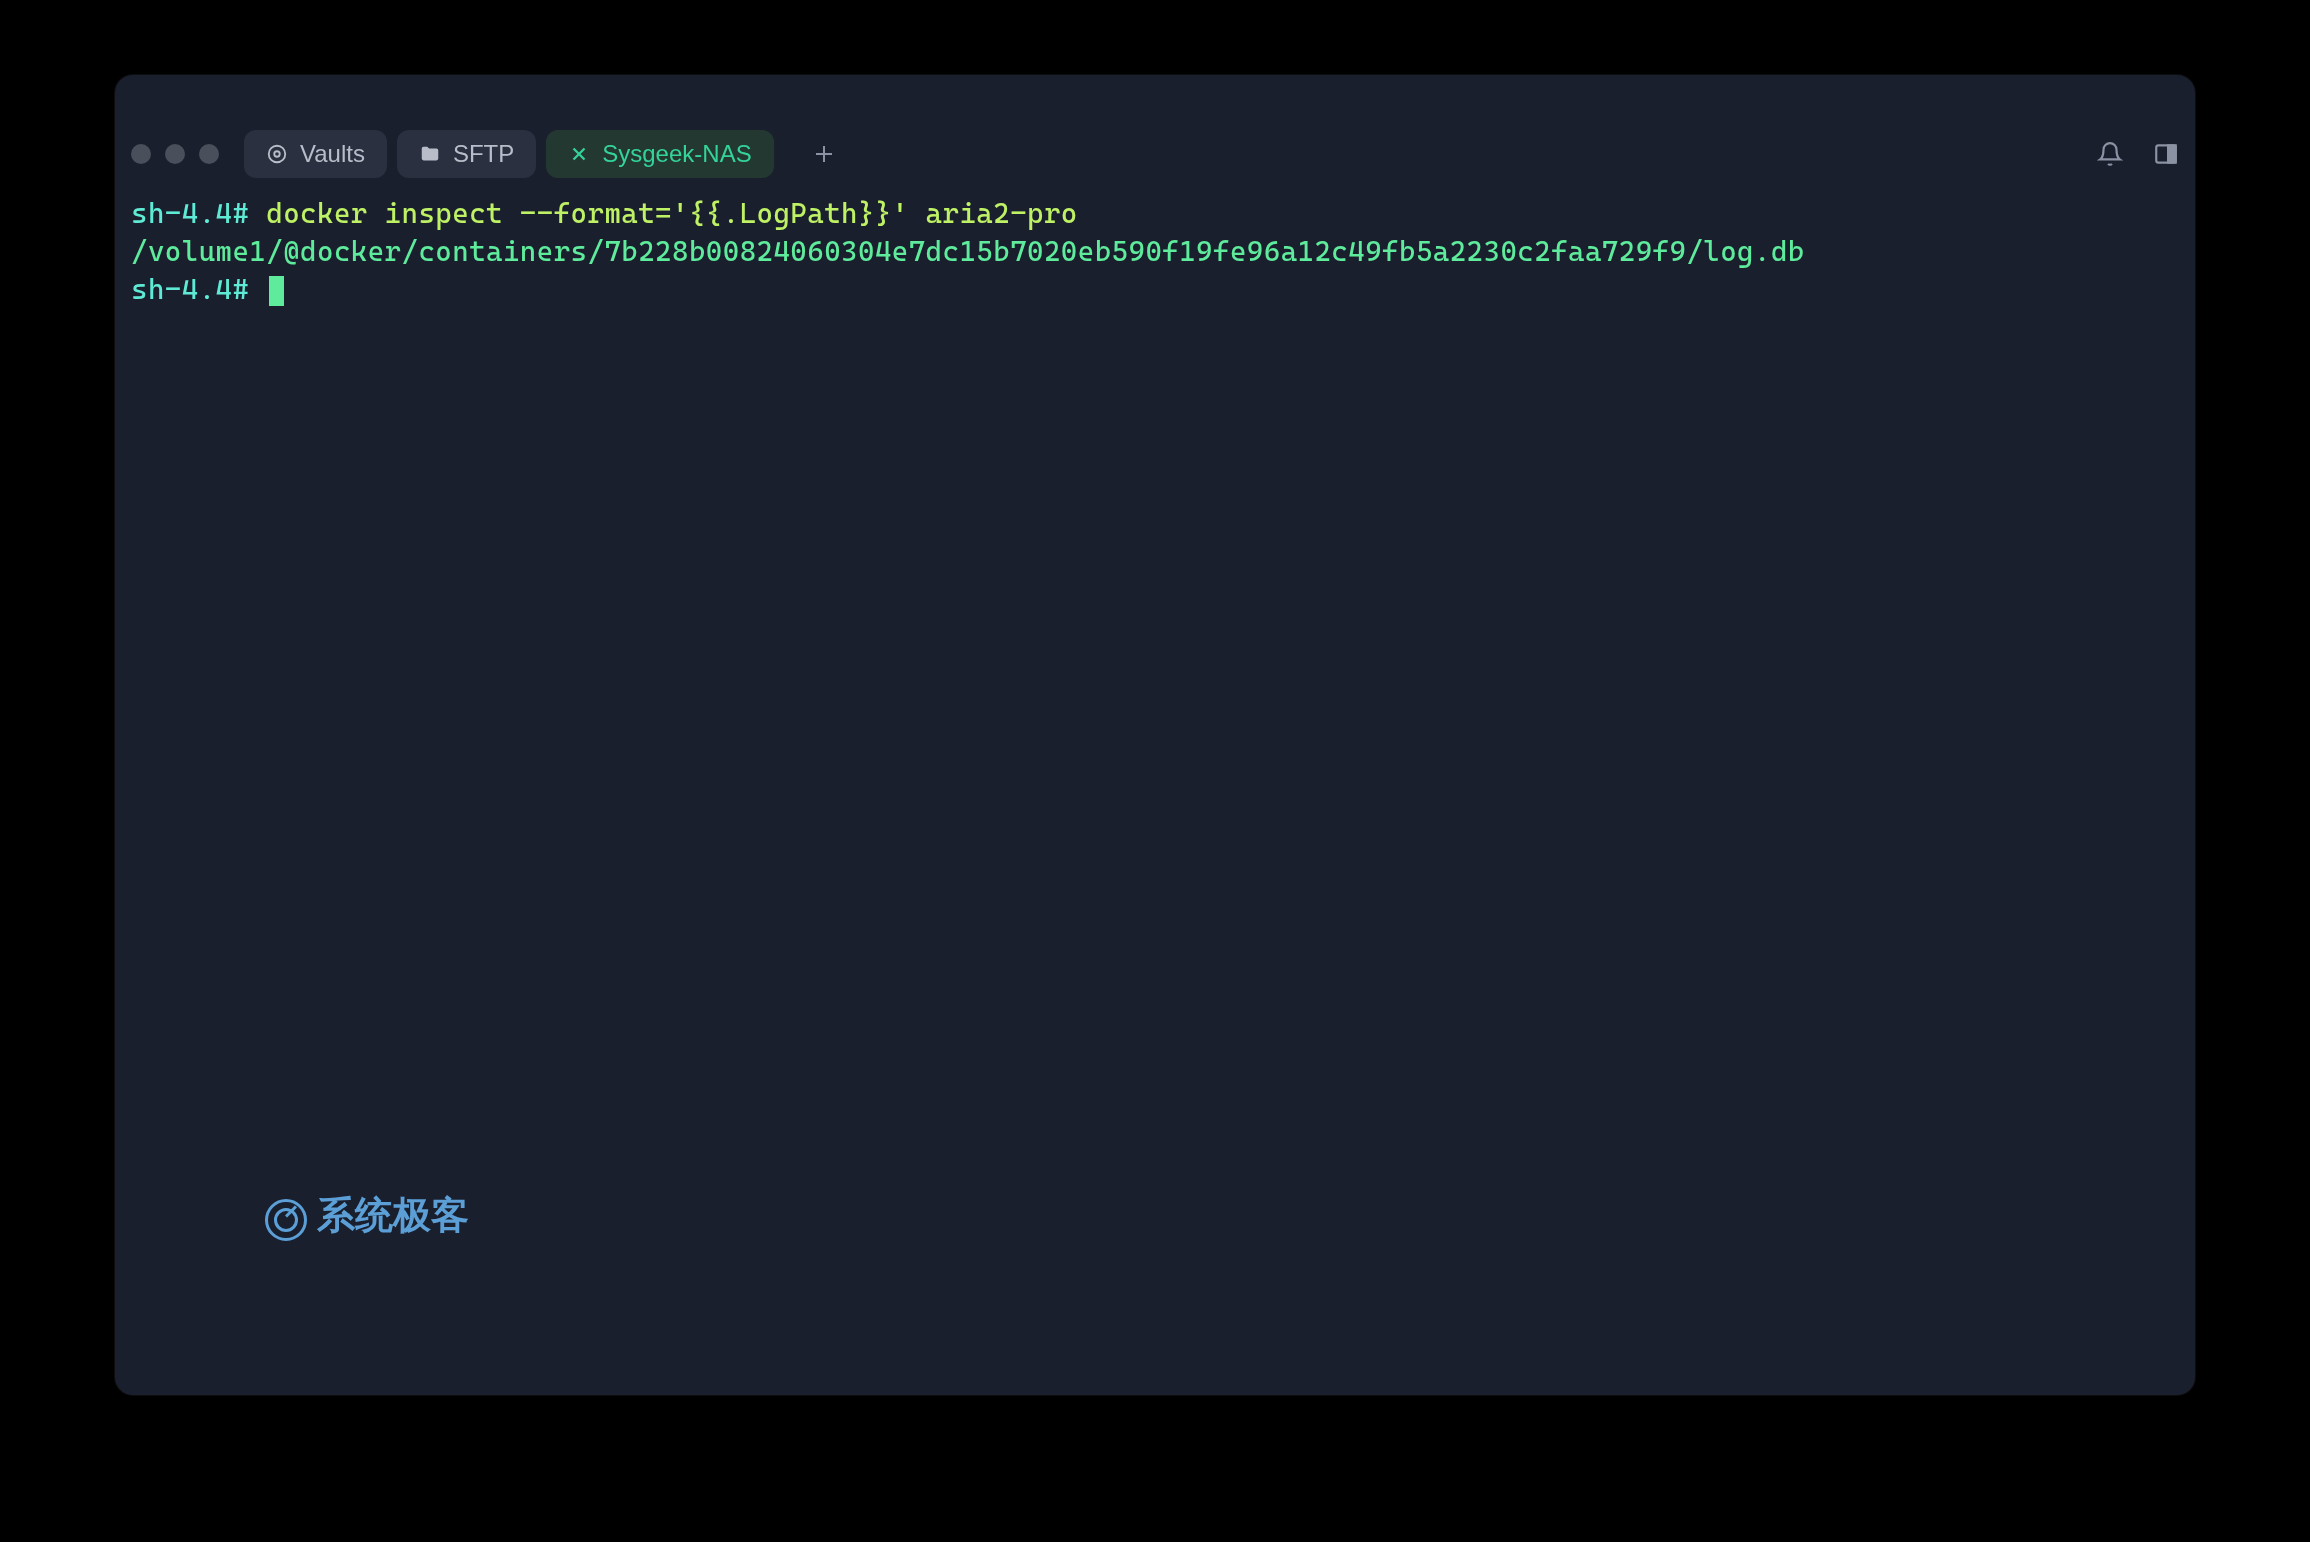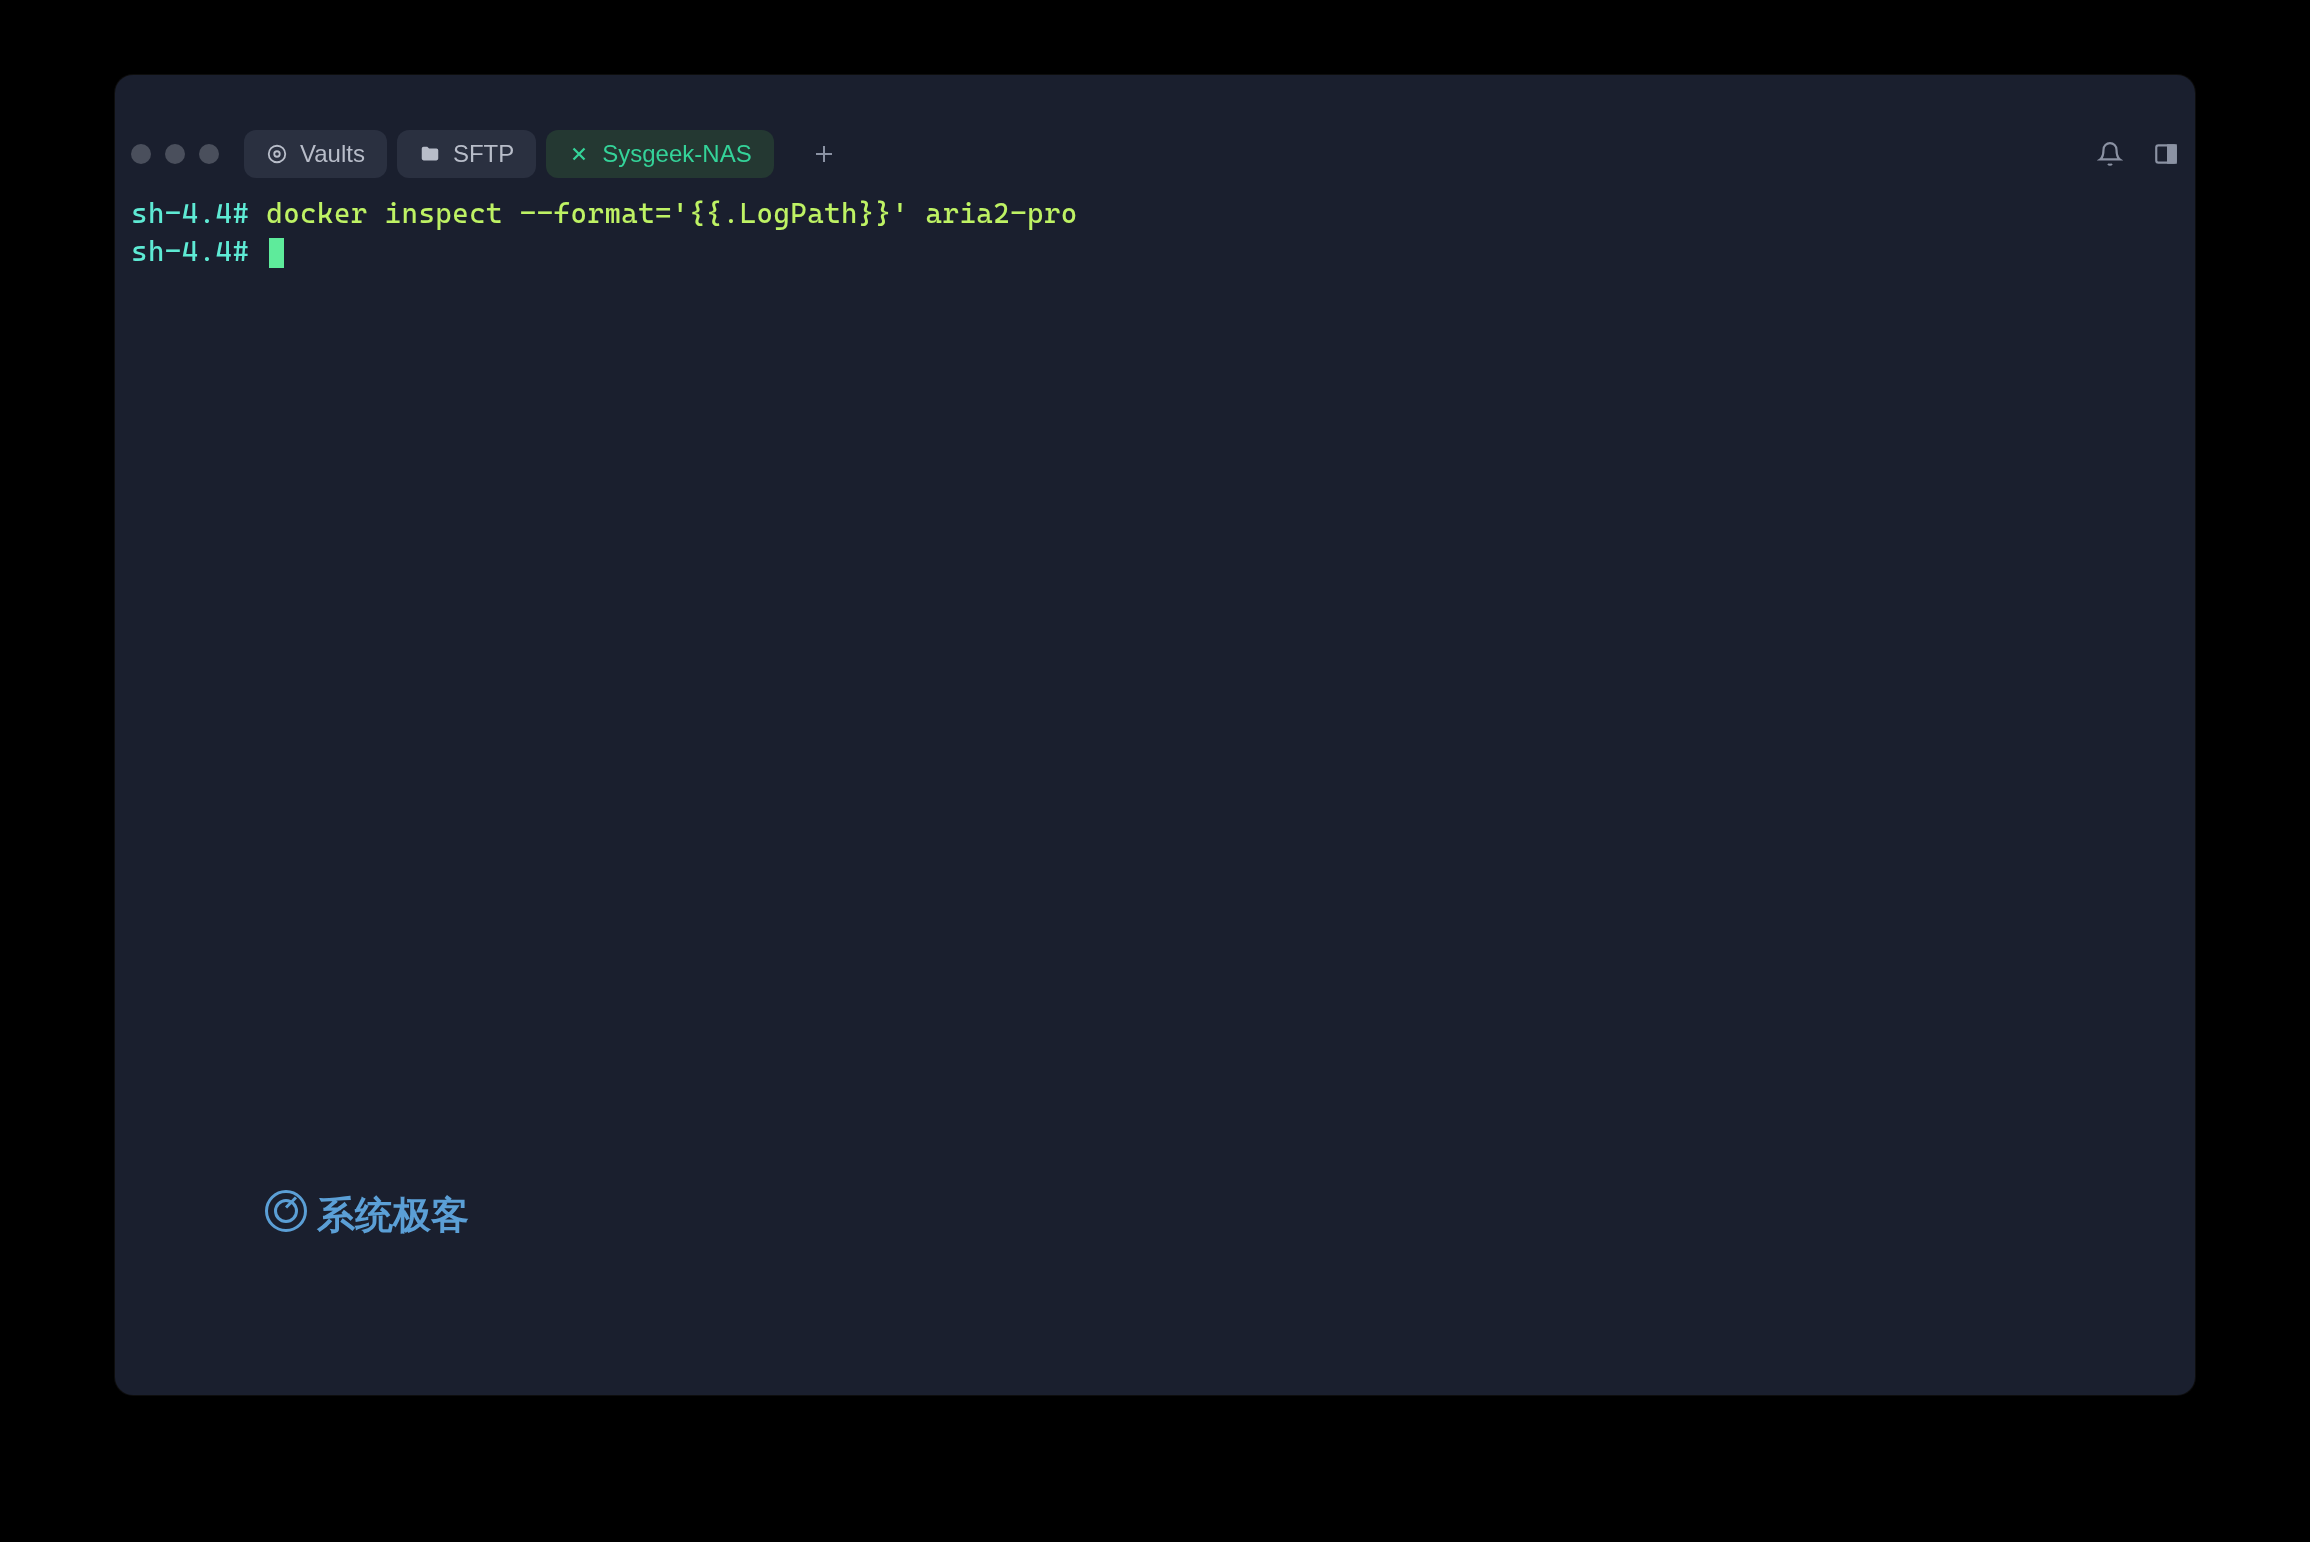--- a/index.html
+++ b/index.html
@@ -147,21 +147,21 @@
       background: #5eeb9b;
       vertical-align: text-bottom;
       margin-left: 3px;
     }
     
     .watermark {
       position: absolute;
       left: 150px;
       top: 1115px;
       display: flex;
-      align-items: flex-start;
+      align-items: flex-end;
       gap: 10px;
       color: #5b9fd6;
       font-size: 38px;
       font-weight: bold;
       font-family: -apple-system, BlinkMacSystemFont, 'PingFang SC', sans-serif;
     }
     
     .watermark-icon {
       width: 42px;
       height: 42px;
@@ -252,20 +252,21 @@
           <rect x="3" y="4" width="18" height="16" rx="2"></rect>
           <path d="M14 4v16" fill="currentColor"></path>
           <rect x="14" y="4" width="7" height="16" rx="0" fill="currentColor"></rect>
         </svg>
       </div>
     </div>
   </div>
 
   <div class="terminal-content">
     <div class="term-line"><span class="prompt">sh-4.4#</span> <span class="command">docker inspect --format='{{.LogPath}}' aria2-pro</span></div>
+    <div class="term-line output">/volume1/@docker/containers/7b228b00824060304e7dc15b7020eb590f19fe96a12c49fb5a2230c2faa729f9/log.db</div>
     <div class="term-line"><span class="prompt">sh-4.4#</span> <span class="cursor"></span></div>
   </div>
 
   <div class="watermark">
     <div class="watermark-icon"></div>
     <span>系统极客</span>
   </div>
 
 </div>
 

